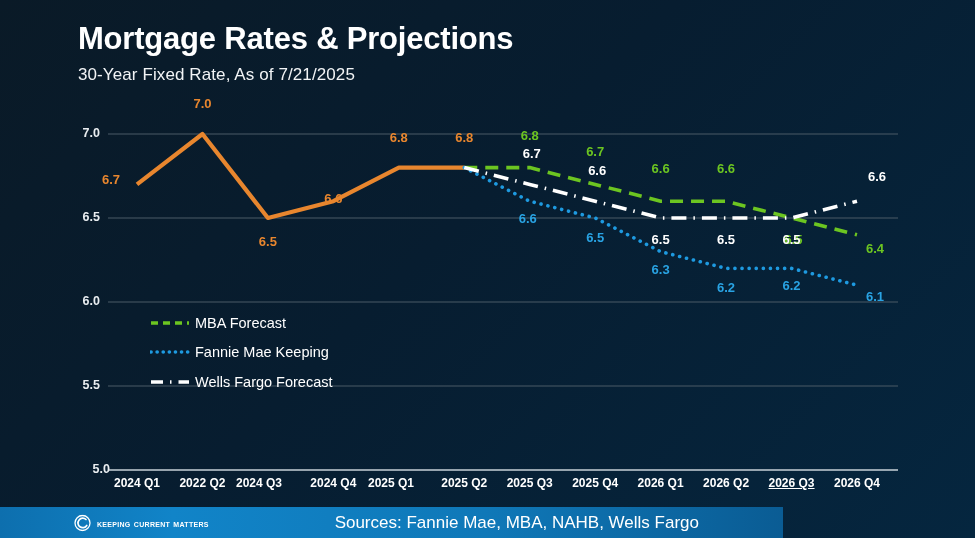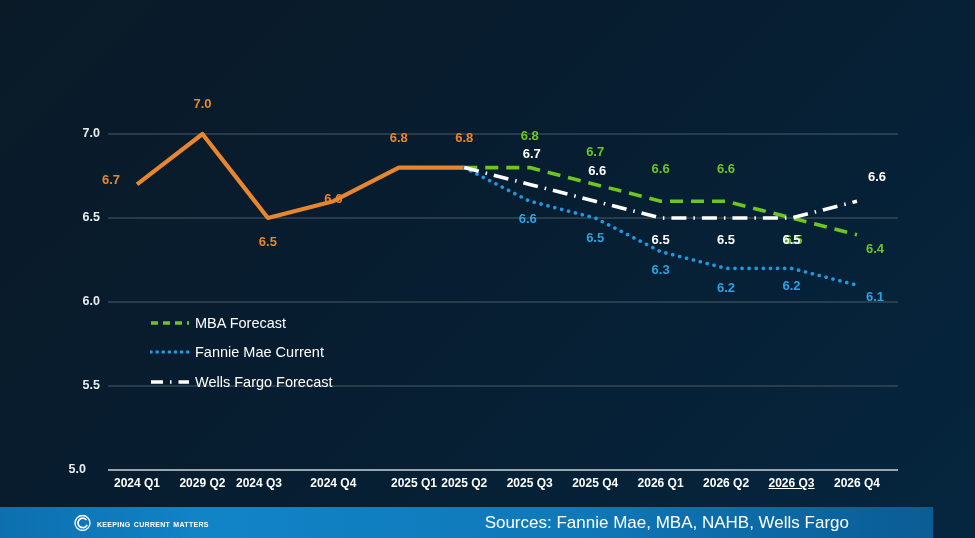--- a/index.html
+++ b/index.html
@@ -106,21 +106,21 @@
     font-size: 14.5px;
     color: #ffffff;
     white-space: nowrap;
   }
 
   
   .footer {
     position: absolute;
     left: 0;
     bottom: 0;
-    width: 933px;
+    width: 783px;
     height: 31px;
     background: linear-gradient(90deg, #0d6fae 0%, #1184c8 22%, #0f78b8 62%, #0a5c94 100%);
   }
   .brand {
     position: absolute;
     left: 74px;
     top: 50%;
     transform: translateY(-50%);
     display: flex;
     align-items: center;
@@ -147,50 +147,54 @@
     font-size: 17px;
     color: #ffffff;
     white-space: nowrap;
   }
 </style>
 </head>
 <body>
 
 <div class="slide">
 
+  <div class="header">
+    <h1 class="title">Mortgage Rates &amp; Projections</h1>
+    <div class="subtitle">30-Year Fixed Rate, As of 7/21/2025</div>
+  </div>
 
   <div class="chart-area">
     <svg class="chart-svg" width="975" height="507">
       <g id="gridlines">
           <line x1="108" x2="898" y1="470" y2="470" stroke="#c9d2d8" stroke-width="1.6"></line>
           <line x1="108" x2="898" y1="386" y2="386" stroke="#4a5a66" stroke-width="1"></line>
           <line x1="108" x2="898" y1="302" y2="302" stroke="#4a5a66" stroke-width="1"></line>
           <line x1="108" x2="898" y1="218" y2="218" stroke="#4a5a66" stroke-width="1"></line>
           <line x1="108" x2="898" y1="134" y2="134" stroke="#4a5a66" stroke-width="1"></line>
         </g>
       <g id="serieslines">
           <polyline points="137,184.39999999999998 202.45454545454544,134 267.9090909090909,218 333.3636363636364,201.20000000000005 398.8181818181818,167.60000000000002 464.27272727272725,167.60000000000002" fill="none" stroke="#e8862e" stroke-width="4.2" stroke-linecap="butt" stroke-linejoin="round"></polyline>
           <polyline points="464.27272727272725,167.60000000000002 529.7272727272727,167.60000000000002 595.1818181818182,184.39999999999998 660.6363636363636,201.20000000000005 726.0909090909091,201.20000000000005 791.5454545454545,218 857,234.79999999999995" fill="none" stroke="#6cc521" stroke-width="3.6" stroke-linecap="butt" stroke-linejoin="round" stroke-dasharray="13,8"></polyline>
           <polyline points="464.27272727272725,167.60000000000002 529.7272727272727,201.20000000000005 595.1818181818182,218 660.6363636363636,251.60000000000002 726.0909090909091,268.4 791.5454545454545,268.4 857,285.20000000000005" fill="none" stroke="#1e9ae0" stroke-width="3.6" stroke-linecap="round" stroke-linejoin="round" stroke-dasharray="0.1,7"></polyline>
           <polyline points="464.27272727272725,167.60000000000002 529.7272727272727,184.39999999999998 595.1818181818182,201.20000000000005 660.6363636363636,218 726.0909090909091,218 791.5454545454545,218 857,201.20000000000005" fill="none" stroke="#ffffff" stroke-width="3.6" stroke-linecap="butt" stroke-linejoin="round" stroke-dasharray="15,7,1.5,7"></polyline>
         </g>
     </svg>
     <div id="yticks">
-        <div class="ytick" style="left: 52px; top: 462px;">5.0</div>
+        <div class="ytick" style="left: 76px; top: 462px;">5.0</div>
         <div class="ytick" style="left: 66px; top: 378px;">5.5</div>
         <div class="ytick" style="left: 66px; top: 294px;">6.0</div>
         <div class="ytick" style="left: 66px; top: 210px;">6.5</div>
         <div class="ytick" style="left: 66px; top: 126px;">7.0</div>
       </div>
     <div id="xticks">
         <div class="xtick" style="left: 97px;">2024 Q1</div>
-        <div class="xtick" style="left: 162.455px;">2029 Q2</div>
+        <div class="xtick" style="left: 162.455px;">2022 Q2</div>
         <div class="xtick" style="left: 219px;">2024 Q3</div>
         <div class="xtick" style="left: 293.364px;">2024 Q4</div>
-        <div class="xtick" style="left: 374px;">2025 Q1</div>
+        <div class="xtick" style="left: 351px;">2025 Q1</div>
         <div class="xtick" style="left: 424.273px;">2025 Q2</div>
         <div class="xtick" style="left: 489.727px;">2025 Q3</div>
         <div class="xtick" style="left: 555.182px;">2025 Q4</div>
         <div class="xtick" style="left: 620.636px;">2026 Q1</div>
         <div class="xtick" style="left: 686.091px;">2026 Q2</div>
         <div class="xtick" style="left: 751.545px; text-decoration: underline;">2026 Q3</div>
         <div class="xtick" style="left: 817px;">2026 Q4</div>
       </div>
     <div id="dlabels">
         <div class="dlabel dl-actual" style="left: 88px; top: 172.4px;">6.7</div>
@@ -224,21 +228,21 @@
       <div class="legend-row">
         <div class="legend-swatch"><svg width="40" height="14">
             <line x1="1" x2="39" y1="7" y2="7" stroke="#6cc521" stroke-width="3.6" stroke-linecap="butt" stroke-dasharray="7,5"></line>
           </svg></div>
         <span class="legend-label">MBA Forecast</span>
       </div>
       <div class="legend-row">
         <div class="legend-swatch"><svg width="40" height="14">
             <line x1="1" x2="39" y1="7" y2="7" stroke="#1e9ae0" stroke-width="3.6" stroke-linecap="round" stroke-dasharray="0.1,6"></line>
           </svg></div>
-        <span class="legend-label">Fannie Mae Current</span>
+        <span class="legend-label">Fannie Mae Keeping</span>
       </div>
       <div class="legend-row">
         <div class="legend-swatch"><svg width="40" height="14">
             <line x1="1" x2="39" y1="7" y2="7" stroke="#ffffff" stroke-width="3.6" stroke-linecap="butt" stroke-dasharray="12,7,1.5,7"></line>
           </svg></div>
         <span class="legend-label">Wells Fargo Forecast</span>
       </div>
     </div>
 
   <div class="footer">

